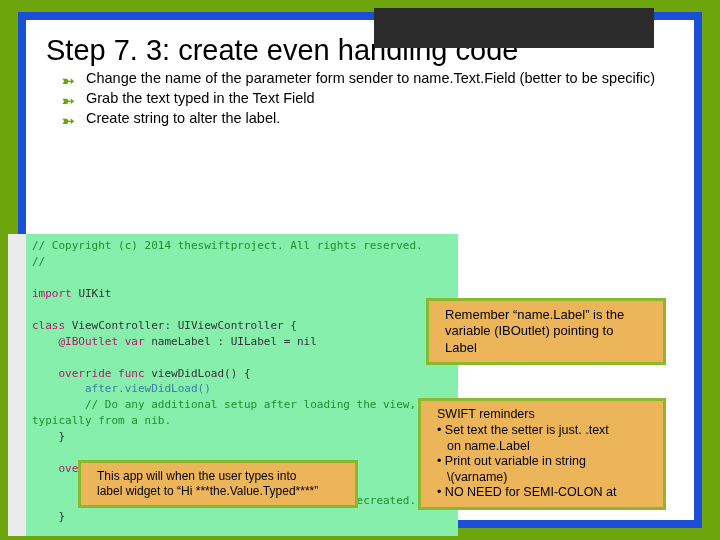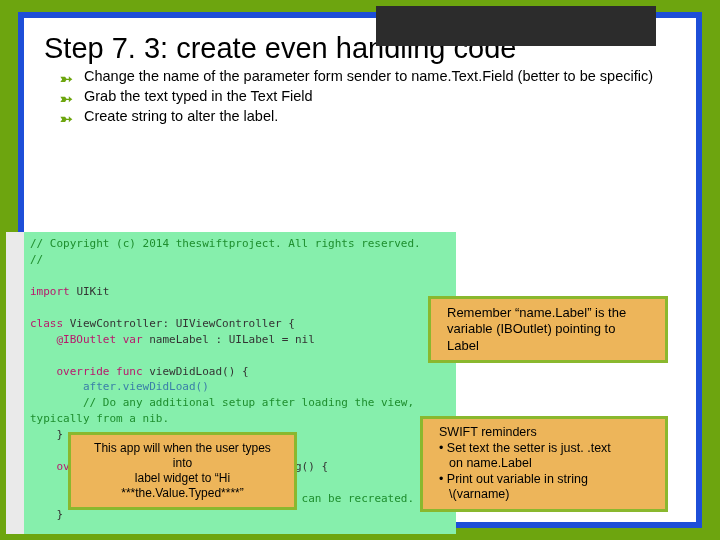--- a/index.html
+++ b/index.html
@@ -11,21 +11,21 @@
     position: relative;
     overflow: hidden;
   }
   .slide {
     position: absolute;
     left: 18px;
     top: 12px;
     width: 684px;
     height: 516px;
     background: #ffffff;
-    border: 6px solid #1d4ed8;
+    border: 8px solid #1d4ed8;
   }
   .title-decoration {
     position: absolute;
     right: 40px;
     top: -12px;
     width: 280px;
     height: 40px;
     background: #2c2c2c;
     z-index: 5;
   }
@@ -83,25 +83,24 @@
     padding: 6px 16px;
     font-size: 13px;
     line-height: 1.25;
   }
   .box1 {
     right: 28px;
     top: 278px;
     width: 240px;
   }
   .box2 {
-    left: 44px;
+    left: 52px;
     bottom: 12px;
-    width: 229px;
+    width: 280px;
     font-size: 12px;
-    text-align: center;
   }
   .box3 {
     right: 28px;
     bottom: 10px;
     width: 248px;
     font-size: 12.5px;
   }
   .box3 .sub { padding-left: 10px; }
 </style>
 </head>
@@ -160,14 +159,15 @@
     <div>This app will when the user types into</div>
     <div>label widget to “Hi ***the.Value.Typed****”</div>
   </div>
 
   <div class="box-orange box3">
     <div>SWIFT reminders</div>
     <div>•  Set text the  setter is just. .text</div>
     <div class="sub">on name.Label</div>
     <div>•  Print out variable in string</div>
     <div class="sub">\(varname)</div>
+    <div>•  NO NEED for SEMI-COLON at</div>
   </div>
 </div>
 
 </body></html>

